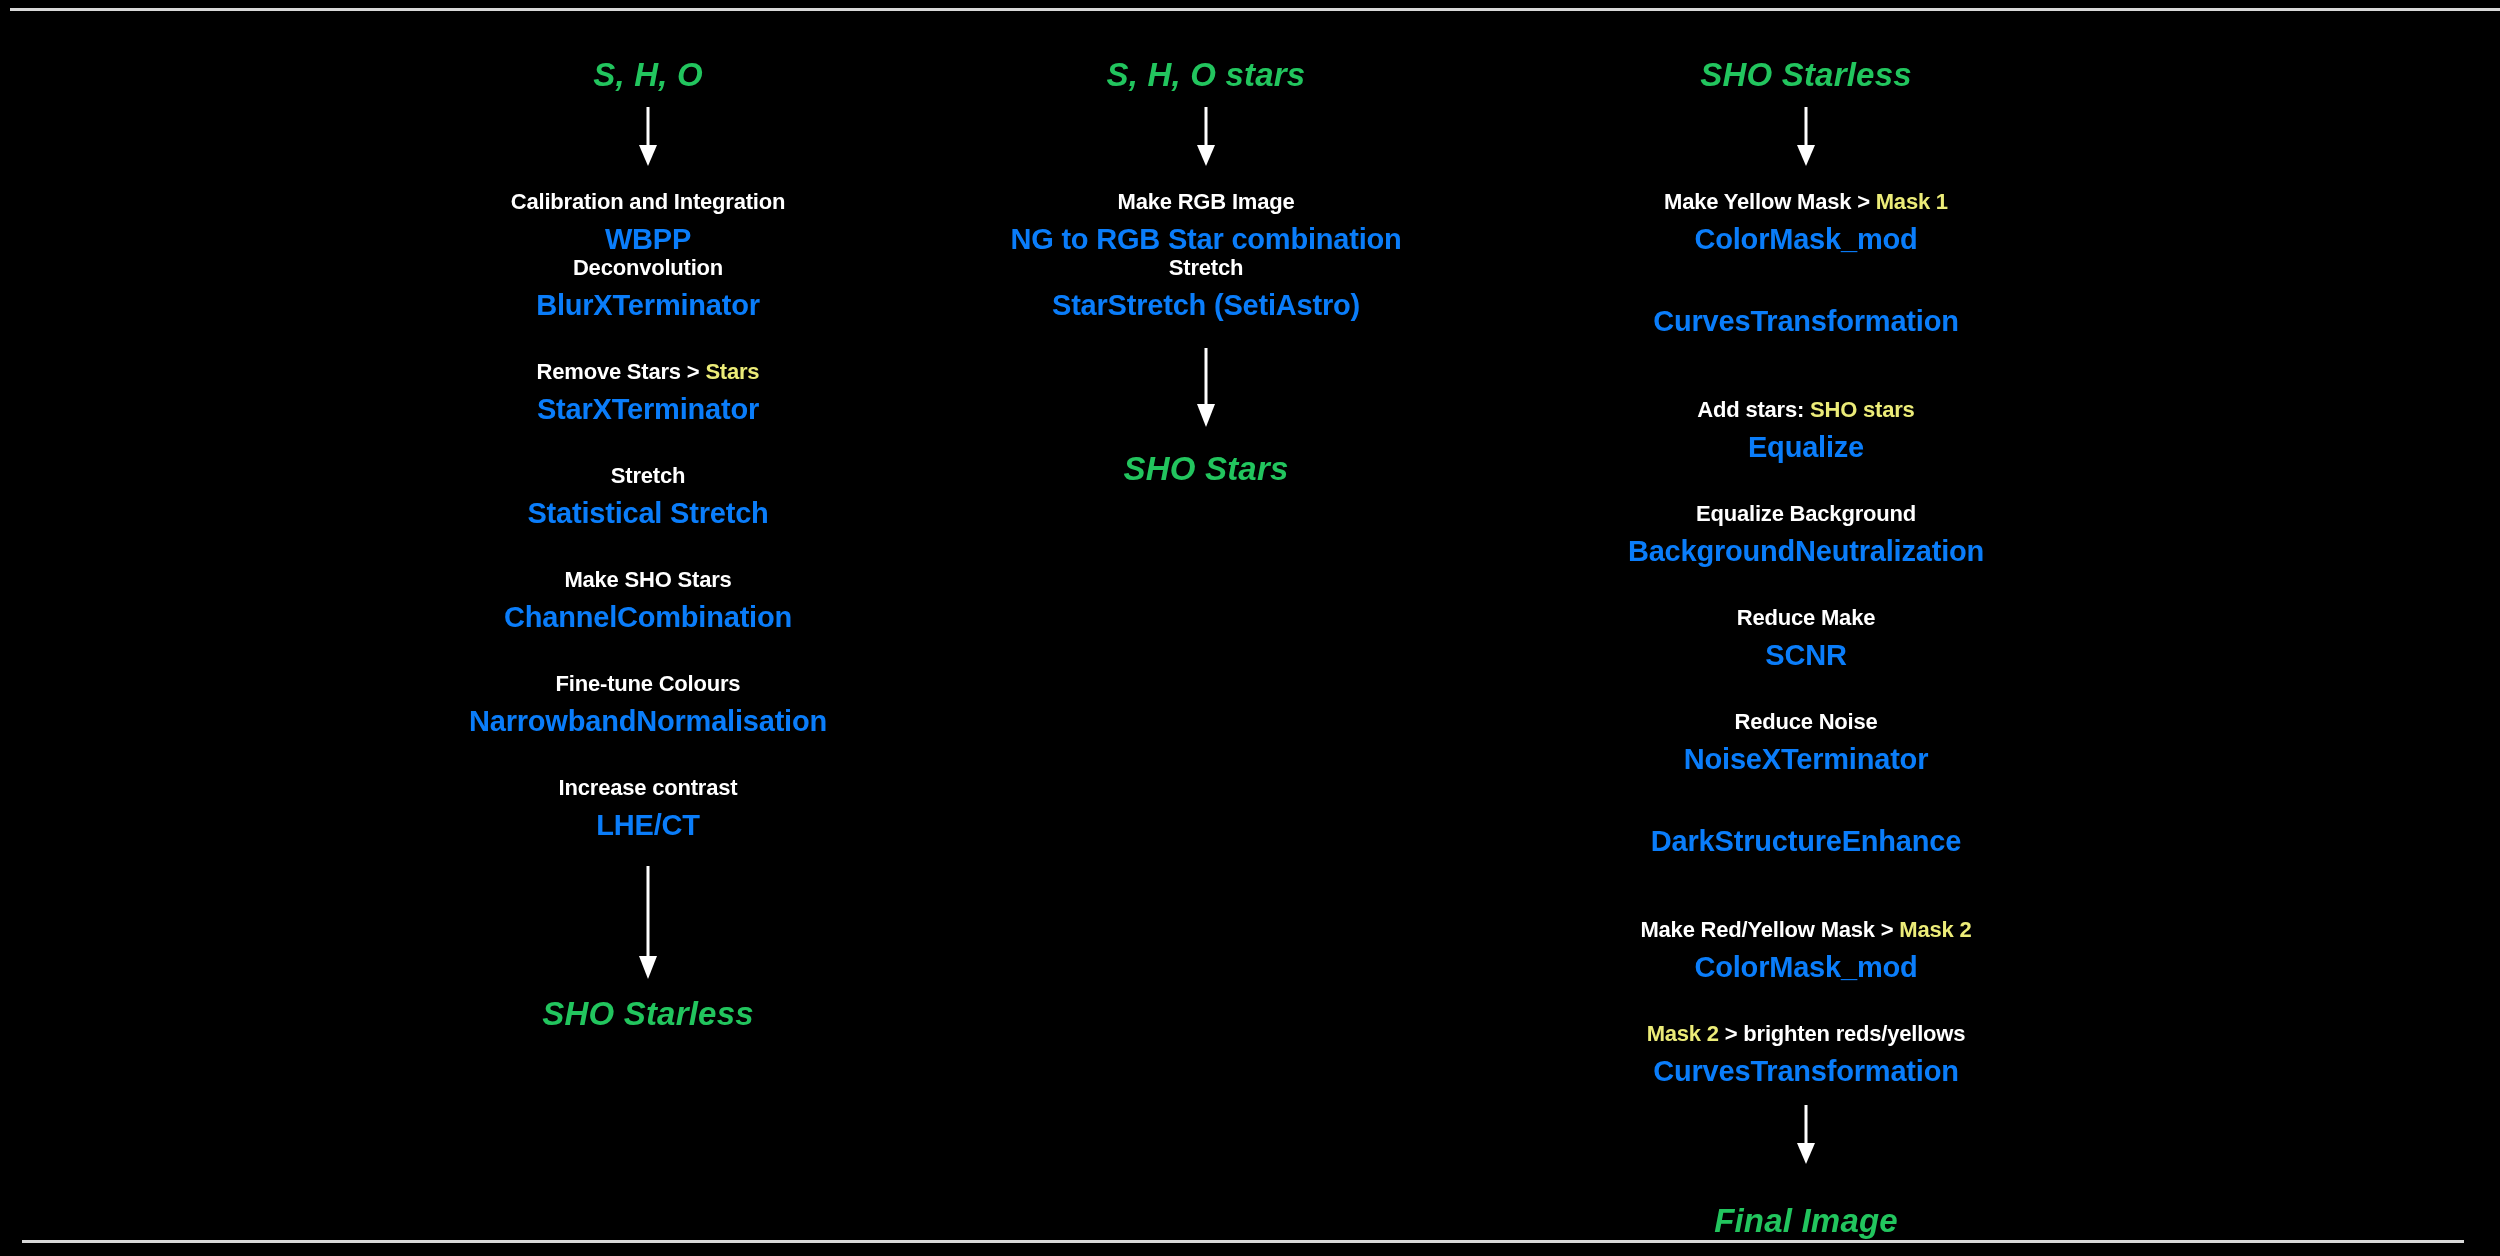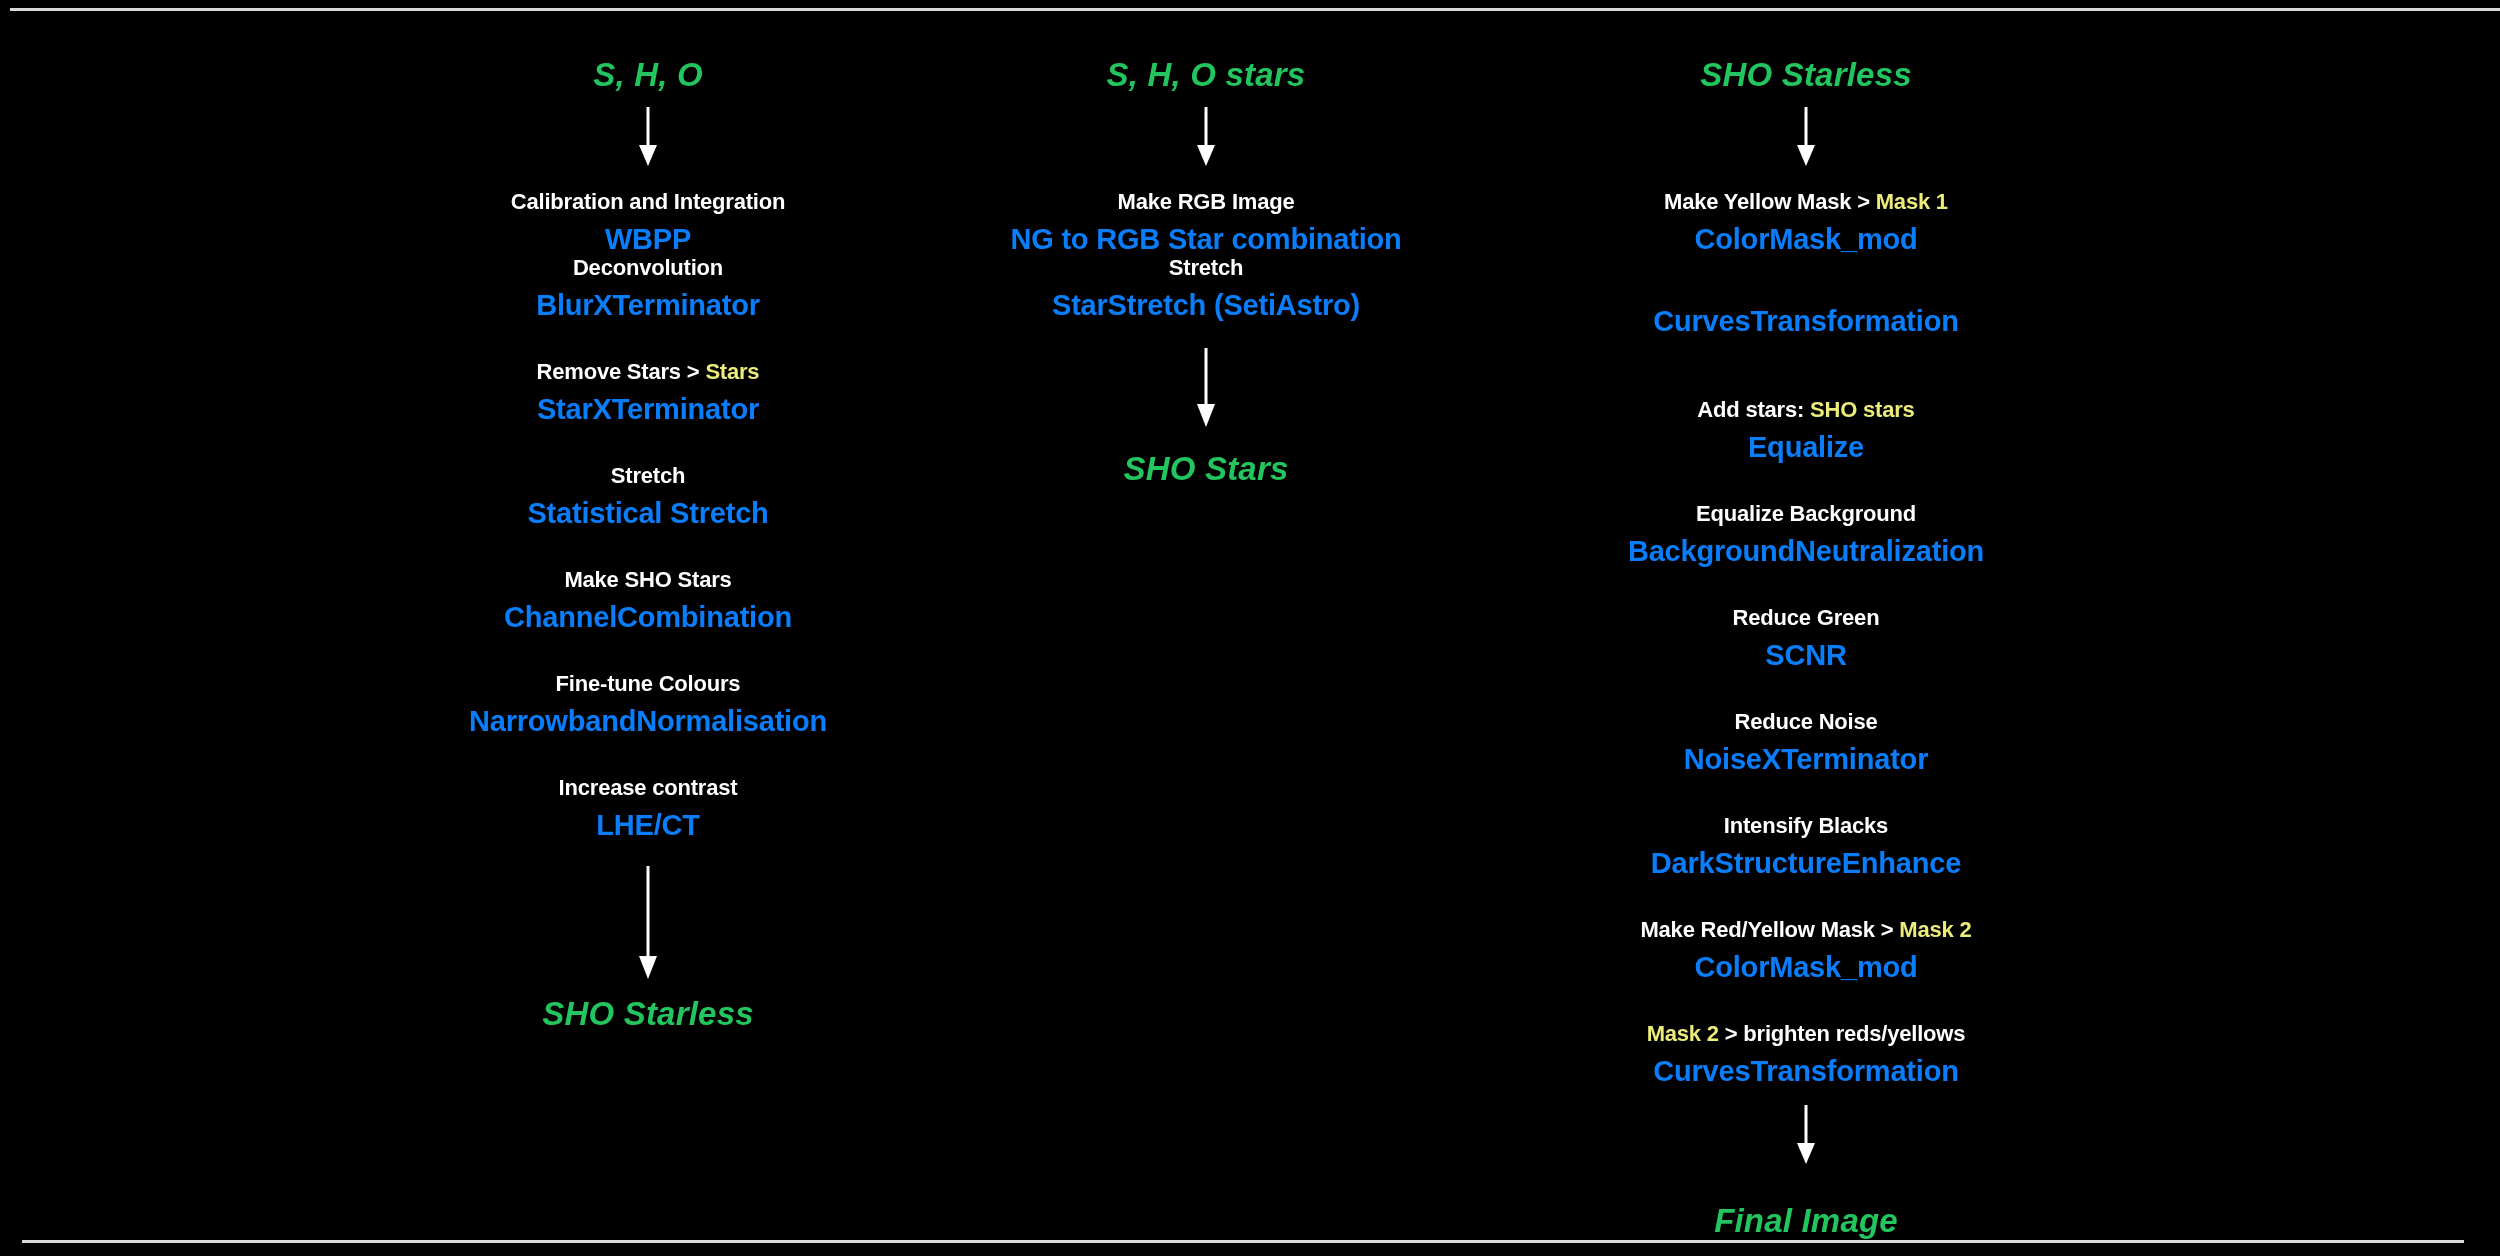--- a/index.html
+++ b/index.html
@@ -194,31 +194,30 @@
       <div class="step-title"><span>Add stars: </span><span class="hl">SHO stars</span><span></span></div>
       <div class="step-tool">Equalize</div>
     </div>
 
     <div class="step" style="position:absolute; top:503px; left:0; width:100%;">
       <div class="step-title"><span>Equalize Background</span><span class="hl"></span><span></span></div>
       <div class="step-tool">BackgroundNeutralization</div>
     </div>
 
     <div class="step" style="position:absolute; top:607px; left:0; width:100%;">
-      <div class="step-title"><span>Reduce Green</span><span class="hl"></span><span></span></div>
+      <div class="step-title"><span>Reduce Make</span><span class="hl"></span><span></span></div>
       <div class="step-tool">SCNR</div>
     </div>
 
     <div class="step" style="position:absolute; top:711px; left:0; width:100%;">
       <div class="step-title"><span>Reduce Noise</span><span class="hl"></span><span></span></div>
       <div class="step-tool">NoiseXTerminator</div>
     </div>
 
     <div class="step" style="position:absolute; top:815px; left:0; width:100%;">
-      <div class="step-title"><span>Intensify Blacks</span><span class="hl"></span><span></span></div>
       <div class="step-tool">DarkStructureEnhance</div>
     </div>
 
     <div class="step" style="position:absolute; top:919px; left:0; width:100%;">
       <div class="step-title"><span>Make Red/Yellow Mask &gt; </span><span class="hl">Mask 2</span><span></span></div>
       <div class="step-tool">ColorMask_mod</div>
     </div>
 
     <div class="step" style="position:absolute; top:1023px; left:0; width:100%;">
       <div class="step-title"><span></span><span class="hl">Mask 2</span><span> &gt; brighten reds/yellows</span></div>

